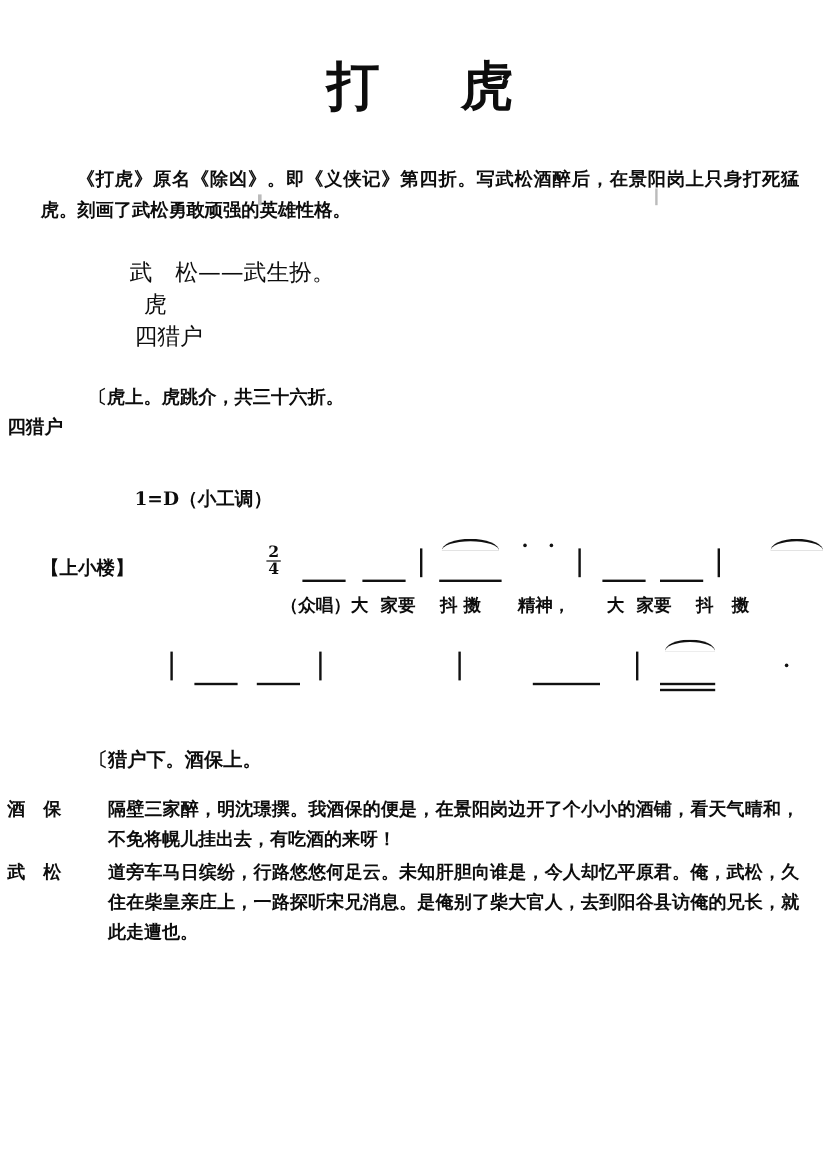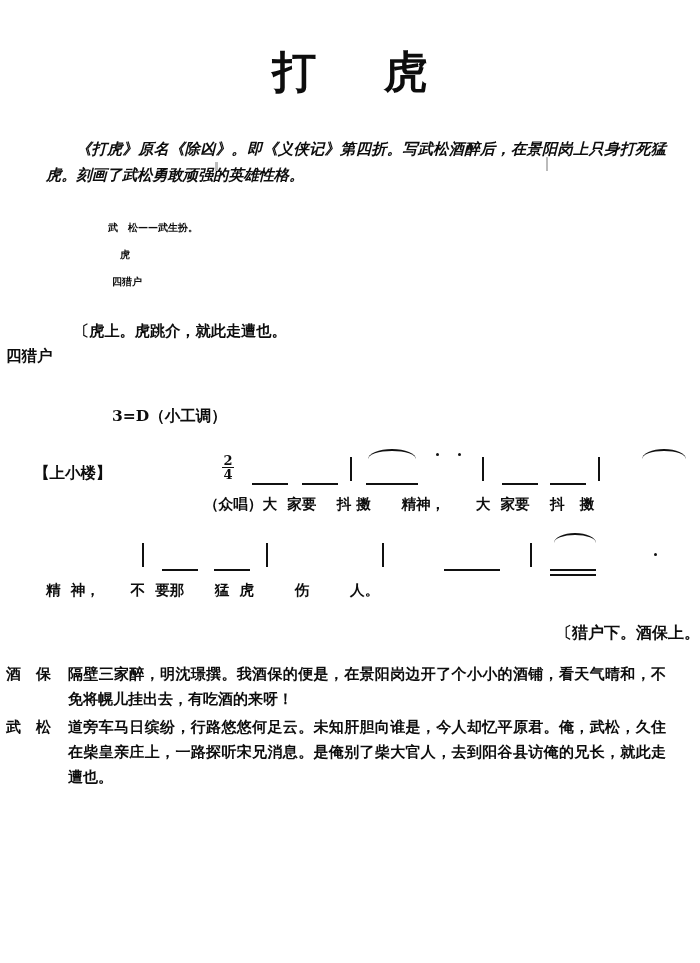--- a/index.html
+++ b/index.html
@@ -43,29 +43,28 @@
   
   .prose {
     margin: 34px 34px 0 34px;
     font-size: 15.2px;
     line-height: 26px;
     text-align: justify;
     font-family: "DejaVu Sans", "Liberation Sans", sans-serif;
     font-weight: bold;
   }
   .prose p {
-    margin: 0 0 2px 12px;
+    margin: 0 0 2px 0;
     text-indent: 30px;
-    font-style: italic;
   }
   
   .roles {
     margin: 26px 0 0 0;
-    font-size: 10px;
-    font-weight: bold;
+    font-size: 19px;
+    font-weight: normal;
     line-height: 27px;
   }
   .role-line {
     padding-left: 108px;
     white-space: pre;
   }
   .role-line.indent2 { padding-left: 120px; }
   .role-line.indent3 { padding-left: 112px; }
   
   .stage {
@@ -151,21 +150,21 @@
   }
   
   .dialogue {
     margin: 18px 0 0 0;
     font-size: 15px;
     line-height: 25px;
     font-weight: bold;
   }
   .d-row {
     position: relative;
-    padding-left: 68px;
+    padding-left: 90px;
     margin-bottom: 3px;
     text-align: justify;
     padding-right: 34px;
   }
   .d-speaker {
     position: absolute;
     left: 6px;
     top: 0;
     white-space: pre;
     font-weight: bold;
@@ -200,27 +199,27 @@
   <div class="prose">
     <p>《打虎》原名《除凶》。即《义侠记》第四折。写武松酒醉后，在景阳岗上只身打死猛虎。刻画了武松勇敢顽强的英雄性格。</p>
   </div>
 
   <div class="roles">
     <div class="role-line">武　松——武生扮。</div>
     <div class="role-line indent2">虎</div>
     <div class="role-line indent3">四猎户</div>
   </div>
 
-  <div class="stage">〔虎上。虎跳介，就此走遭也。</div>
+  <div class="stage">〔虎上。虎跳介，共三十六折。</div>
 
   <div style="position:relative;height:26px;margin-top:4px;">
     <div class="left-label" style="top:0;">四猎户</div>
   </div>
 
-  <div class="key-line">3=D（小工调）</div>
+  <div class="key-line">1=D（小工调）</div>
 
   <div class="score">
 
     <div class="score-row">
       <div class="cue">【上小楼】</div>
 
       <div class="meter" style="left:188px;">
         <div>2</div>
         <div style="width:12px;height:1px;background:#111;margin:1px auto;"></div>
         <div>4</div>
@@ -250,21 +249,21 @@
       <div class="notegroup" style="left:516px;top:8px;"></div>
       <div class="beam" style="left:516px;top:34px;width:36px;"></div>
 
       <div class="bar" style="left:564px;top:8px;"></div>
 
       <div class="notegroup" style="left:582px;top:8px;"></div>
       <div class="slur" style="left:608px;top:0px;width:44px;"></div>
       <div class="notegroup" style="left:618px;top:8px;"></div>
       <div class="notegroup" style="left:652px;top:8px;"></div>
 
-      <div class="lyric" style="left:170px;top:46px;">（众唱）大  家要    抖 擞      精神，      大  家要    抖   擞</div>
+      <div class="lyric" style="left:200px;top:46px;">（众唱）大  家要    抖 擞      精神，      大  家要    抖   擞</div>
     </div>
 
     <div class="score-row" style="margin-top:8px;">
       <div class="notegroup" style="left:18px;top:8px;"></div>
       <div class="notegroup" style="left:60px;top:8px;"></div>
 
       <div class="bar" style="left:108px;top:8px;"></div>
 
       <div class="notegroup" style="left:128px;top:8px;"></div>
       <div class="beam" style="left:128px;top:34px;width:36px;"></div>
@@ -287,25 +286,24 @@
       <div class="bar" style="left:496px;top:8px;"></div>
 
       <div class="slur" style="left:520px;top:-2px;width:42px;"></div>
       <div class="notegroup" style="left:518px;top:8px;"></div>
       <div class="beam" style="left:516px;top:34px;width:46px;"></div>
       <div class="beam" style="left:516px;top:39px;width:46px;"></div>
 
       <div class="notegroup" style="left:596px;top:8px;"></div>
       <div class="dot" style="left:620px;top:18px;"></div>
 
-      <div class="lyric" style="left:12px;top:46px;">精  神，      不  要那      猛  虎        伤        人。</div>
     </div>
   </div>
 
-  <div class="d-stage" style="margin-top:10px;text-align:right;">〔猎户下。酒保上。</div>
+  <div class="d-stage" style="margin-top:10px;">〔猎户下。酒保上。</div>
 
   <div class="dialogue">
     <div class="d-row">
       <span class="d-speaker">酒　保</span>
       <span>隔壁三家醉，明沈璟撰。我酒保的便是，在景阳岗边开了个小小的酒铺，看天气晴和，不免将幌儿挂出去，有吃酒的来呀！</span>
     </div>
     <div class="d-row">
       <span class="d-speaker">武　松</span>
       <span>道旁车马日缤纷，行路悠悠何足云。未知肝胆向谁是，今人却忆平原君。俺，武松，久住在柴皇亲庄上，一路探听宋兄消息。是俺别了柴大官人，去到阳谷县访俺的兄长，就此走遭也。</span>
     </div>

